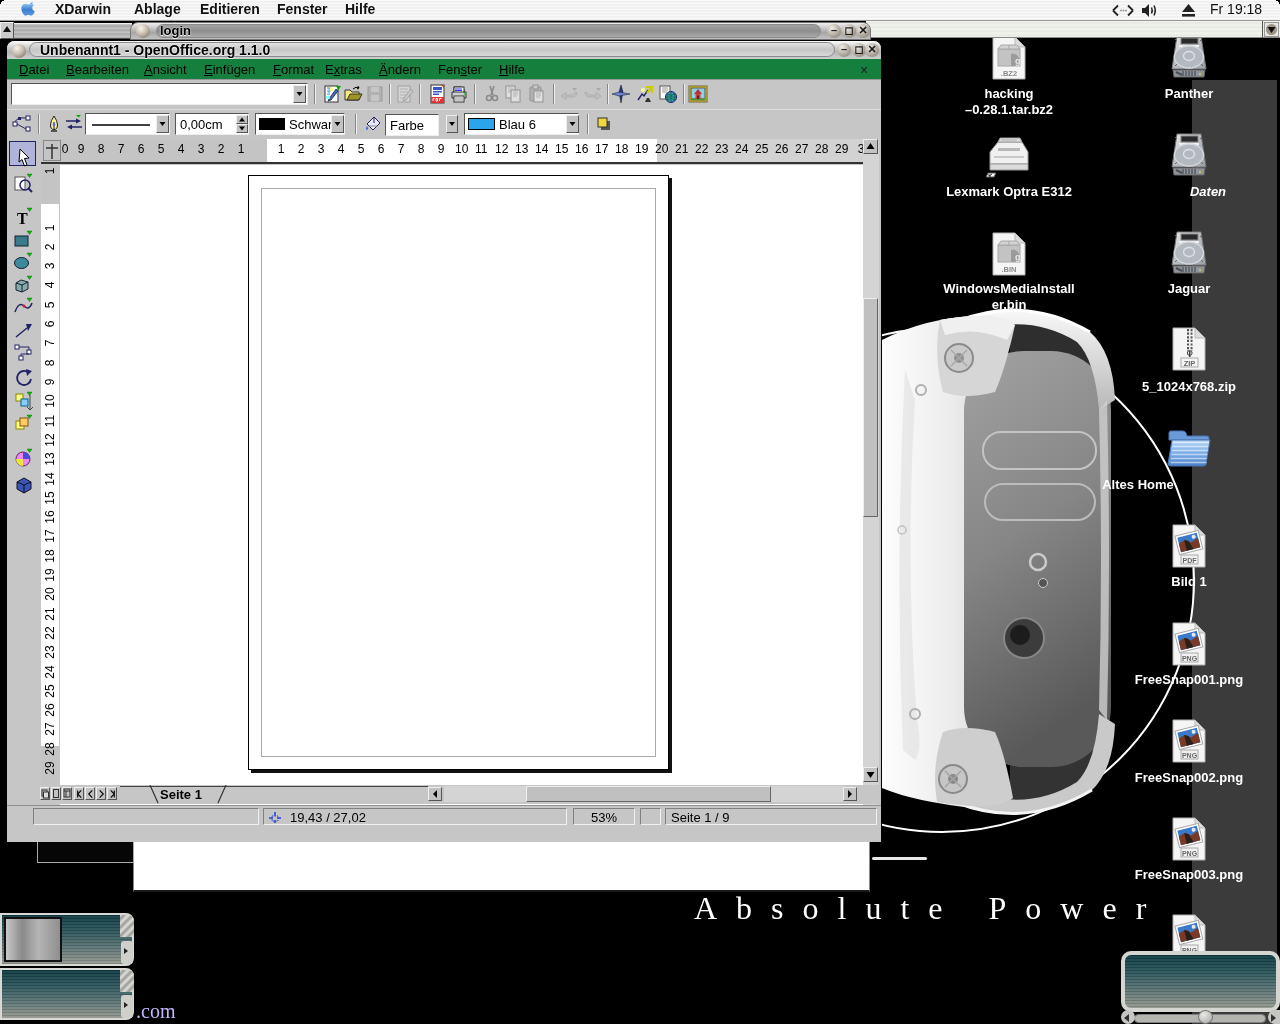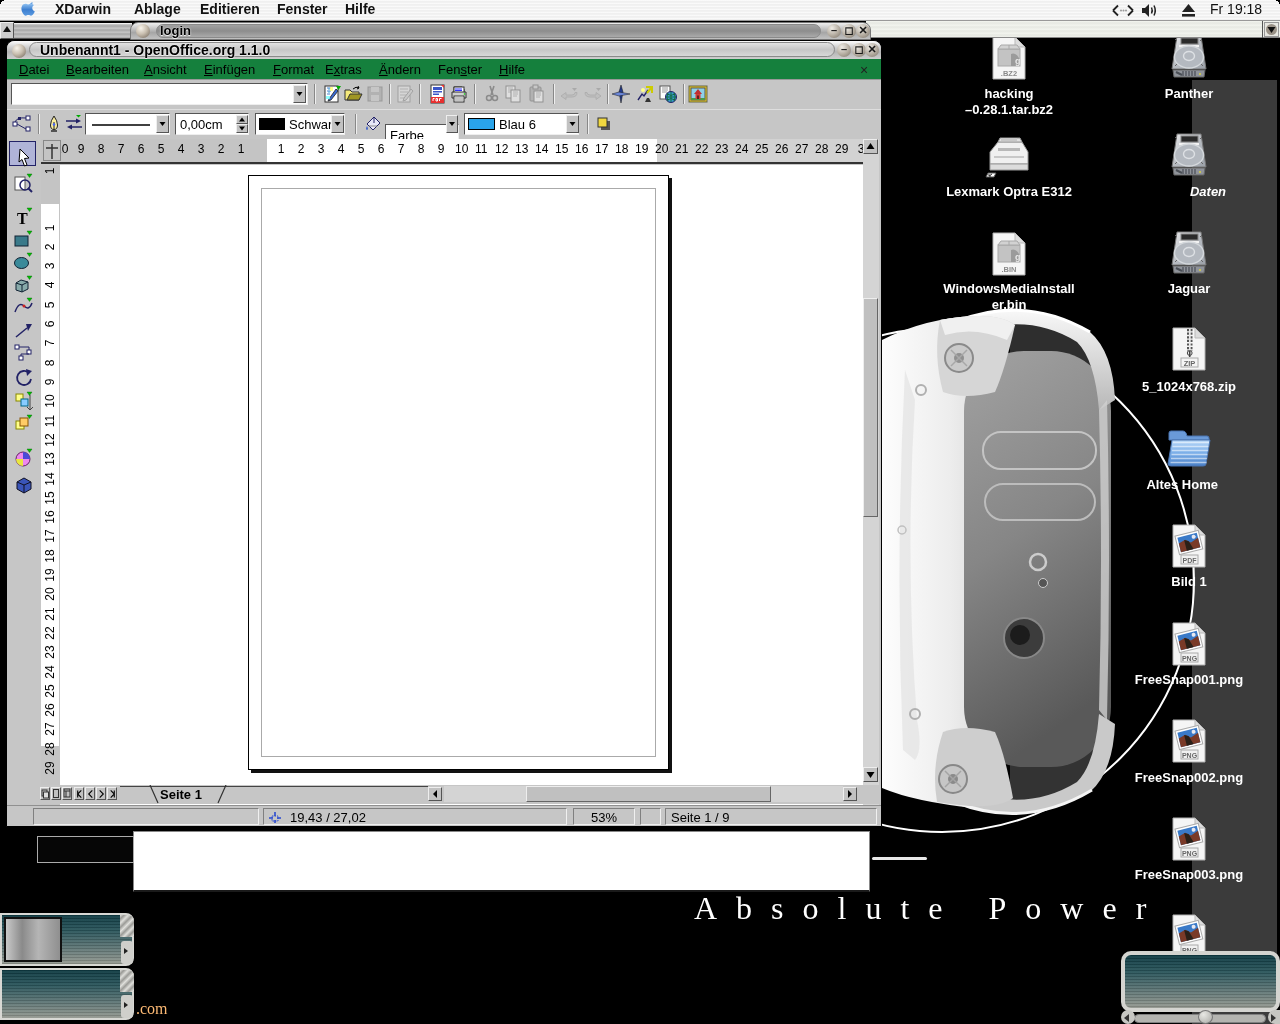--- a/index.html
+++ b/index.html
@@ -284,37 +284,37 @@
     </svg></div>
 <div class="dlabel" style="left:929px;top:86px;">hacking</div>
 <div class="dlabel" style="left:929px;top:102px;">–0.28.1.tar.bz2</div>
 <div class="dlabel" style="left:929px;top:184px;">Lexmark Optra E312</div>
 <div class="dlabel" style="left:929px;top:281px;">WindowsMediaInstall</div>
 <div class="dlabel" style="left:929px;top:297px;">er.bin</div>
 <div class="dlabel" style="left:1109px;top:86px;">Panther</div>
 <div class="dlabel" style="left:1128px;top:184px;font-style:italic;">Daten</div>
 <div class="dlabel" style="left:1109px;top:281px;">Jaguar</div>
 <div class="dlabel" style="left:1109px;top:379px;">5_1024x768.zip</div>
-<div class="dlabel" style="left:1058px;top:477px;text-align:right;">Altes Home</div>
+<div class="dlabel" style="left:1058px;top:477px;">Altes Home</div>
 <div class="dlabel" style="left:1109px;top:574px;">Bild 1</div>
 <div class="dlabel" style="left:1109px;top:672px;">FreeSnap001.png</div>
 <div class="dlabel" style="left:1109px;top:770px;">FreeSnap002.png</div>
 <div class="dlabel" style="left:1109px;top:867px;">FreeSnap003.png</div>
 <div class="abs teal" style="left:0px;top:913px;width:134px;height:53px;border:2px solid #d8d8d4;border-radius:0 8px 8px 0;z-index:6;"></div>
 <div class="abs" style="left:4px;top:917px;width:58px;height:45px;background:linear-gradient(90deg,#c9c9c9,#8a8a8a 30%,#b5b5b5 60%,#8f8f8f);border:2px solid #111;z-index:7;"></div>
 <div class="abs" style="left:120px;top:915px;width:14px;height:22px;background:repeating-linear-gradient(135deg,#e0e0dc 0,#9a9a96 3px,#e0e0dc 6px);border-radius:0 6px 0 0;z-index:7;"></div>
 <div class="abs" style="left:121px;top:941px;width:12px;height:23px;background:#cfcfcb;border-radius:3px;z-index:7;"><svg width="10" height="20">
       <path d="M3,7 L7,10 L3,13 Z" fill="#222"></path>
     </svg></div>
 <div class="abs teal" style="left:0px;top:968px;width:134px;height:52px;border:2px solid #d8d8d4;border-radius:0 8px 8px 0;z-index:6;"></div>
 <div class="abs" style="left:120px;top:970px;width:14px;height:22px;background:repeating-linear-gradient(135deg,#e0e0dc 0,#9a9a96 3px,#e0e0dc 6px);border-radius:0 6px 0 0;z-index:7;"></div>
 <div class="abs" style="left:121px;top:995px;width:12px;height:23px;background:#cfcfcb;border-radius:3px;z-index:7;"><svg width="10" height="20">
       <path d="M3,7 L7,10 L3,13 Z" fill="#222"></path>
     </svg></div>
-<div class="abs" style="left:136px;top:1000px;color:#fdba74;font-family:'Liberation Serif',serif;font-size:16px;z-index:7;">.com</div>
+<div class="abs" style="left:136px;top:1000px;color:#c4b5fd;font-family:'Liberation Serif',serif;font-size:20px;z-index:7;">.com</div>
 <div class="abs teal" style="left:1121px;top:951px;width:159px;height:61px;border:4px solid #d4d4d0;border-radius:10px;z-index:9;"></div>
 <div class="abs" style="left:1134px;top:1014px;width:132px;height:9px;background:#b4b4b0;border-radius:5px;border:1px solid #808080;z-index:9;"></div>
 <div class="abs" style="left:1198px;top:1010px;width:15px;height:14px;background:radial-gradient(circle at 35% 30%,#e8e8e4,#a8a8a4);border-radius:50%;border:1px solid #777;z-index:9;"></div>
 <div class="abs" style="left:1121px;top:1010px;width:14px;height:14px;background:#c6c6c2;border-radius:50%;z-index:9;"><svg width="12" height="12">
       <path d="M8,2 L3,6 L8,10 Z" fill="#333"></path>
     </svg></div>
 <div class="abs" style="left:1268px;top:1010px;width:12px;height:14px;background:#c6c6c2;border-radius:7px 0 0 7px;z-index:9;"><svg width="10" height="12">
       <path d="M3,2 L8,6 L3,10 Z" fill="#333"></path>
     </svg></div>
 <div id="menubar">
@@ -552,21 +552,21 @@
           <path d="M2.5,6 L8.5,6 L5.5,10 Z" fill="#000"></path>
         </svg>
       </div>
 <div class="tsep" style="left:348px;"></div>
 <div class="ticon" style="left:356px;top:4px;"><svg width="20" height="20" viewBox="0 0 20 20">
           <path d="M4,10 L11,3 L17,9 L10,16 Z" fill="#e8e8f8" stroke="#226"></path>
           <path d="M11,3 L11,9" stroke="#226"></path>
           <path d="M4,12 Q2,15 4,16 Q6,15 4,12" fill="#46c"></path>
           <path d="M6,12 L14,12" stroke="#888"></path>
         </svg></div>
-<div class="combo" style="left:378px;top:14px;width:74px;height:22px;font-size:13px;">
+<div class="combo" style="left:378px;top:4px;width:54px;height:22px;font-size:13px;">
         <span style="position:absolute;left:4px;top:3px;">Farbe</span>
       </div>
 <div class="dbtn" style="left:439px;top:5px;width:12px;height:18px;">
         <svg width="10" height="16" viewBox="0 0 10 16">
           <path d="M2,6 L8,6 L5,10 Z" fill="#000"></path>
         </svg>
       </div>
 <div class="combo" style="left:457px;top:3px;width:115px;height:22px;font-size:13px;">
         <span style="position:absolute;left:34px;top:3px;">Blau 6</span>
         <span style="position:absolute;left:3px;top:4px;width:27px;height:12px;background:#2aa4ea;border:1px solid #000;"></span>
@@ -799,21 +799,21 @@
         </svg>
       </div>
 <div class="abs" style="left:437px;top:1px;width:399px;height:16px;background:#d4d4d4;"></div>
 <div class="abs bevel" style="left:519px;top:1px;width:245px;height:16px;background:#c0c0c0;"></div>
 <div class="dbtn" style="left:836px;top:2px;width:14px;height:14px;">
         <svg width="12" height="12" viewBox="0 0 12 12">
           <path d="M4,2 L8,6 L4,10 Z" fill="#000"></path>
         </svg>
       </div>
 </div>
-<div class="abs" style="left:0;top:764px;width:874px;height:21px;background:#c6c6c6;border-top:1px solid #909090;">
+<div class="abs" style="left:0;top:764px;width:874px;height:37px;background:#c6c6c6;border-top:1px solid #909090;">
  <div class="statuscell" style="left:26px;top:2px;width:226px;height:17px;"></div>
  <div class="statuscell" style="left:256px;top:2px;width:304px;height:17px;">
         <svg style="position:absolute;left:4px;top:2px" width="15" height="13">
           <path d="M7,1 V5 M1,7 H5 M9,7 H13 M7,9 V12" stroke="#2a4ad0" stroke-width="1.6"></path>
           <rect x="4" y="5" width="6" height="5" fill="none" stroke="#2a4ad0" stroke-dasharray="1.5,1"></rect>
         </svg>
         <span style="position:absolute;left:26px;top:1px;">19,43 / 27,02</span>
       </div>
  <div class="statuscell" style="left:566px;top:2px;width:62px;height:17px;text-align:center;"><span style="position:relative;top:1px;">53%</span></div>
  <div class="statuscell" style="left:633px;top:2px;width:21px;height:17px;"></div>

